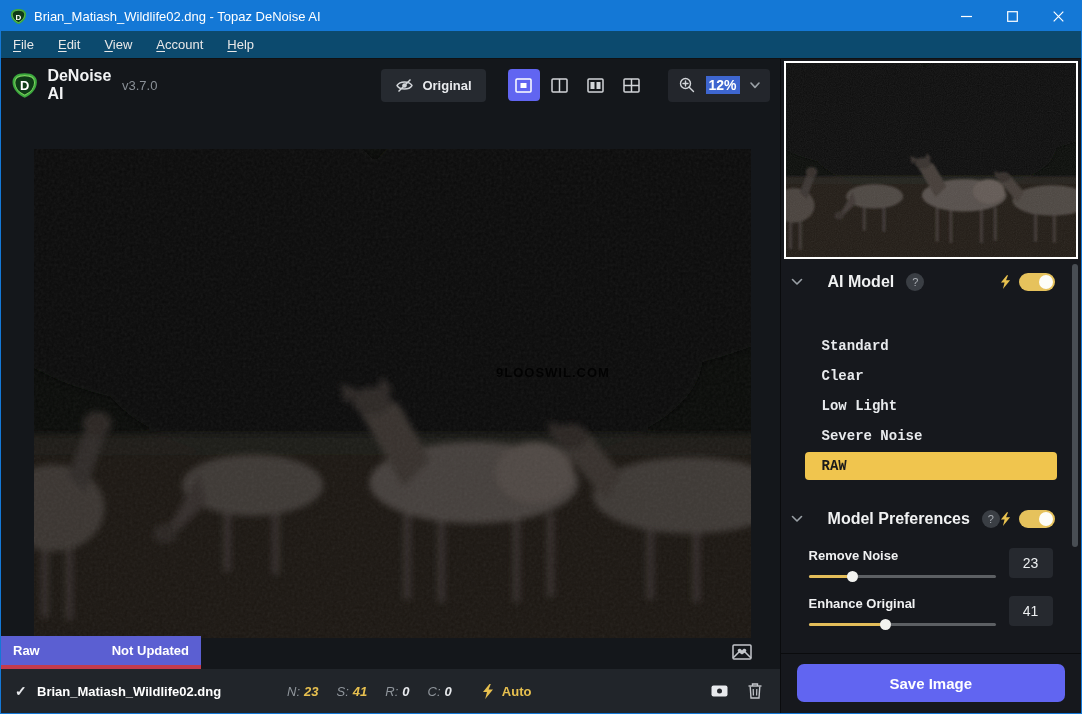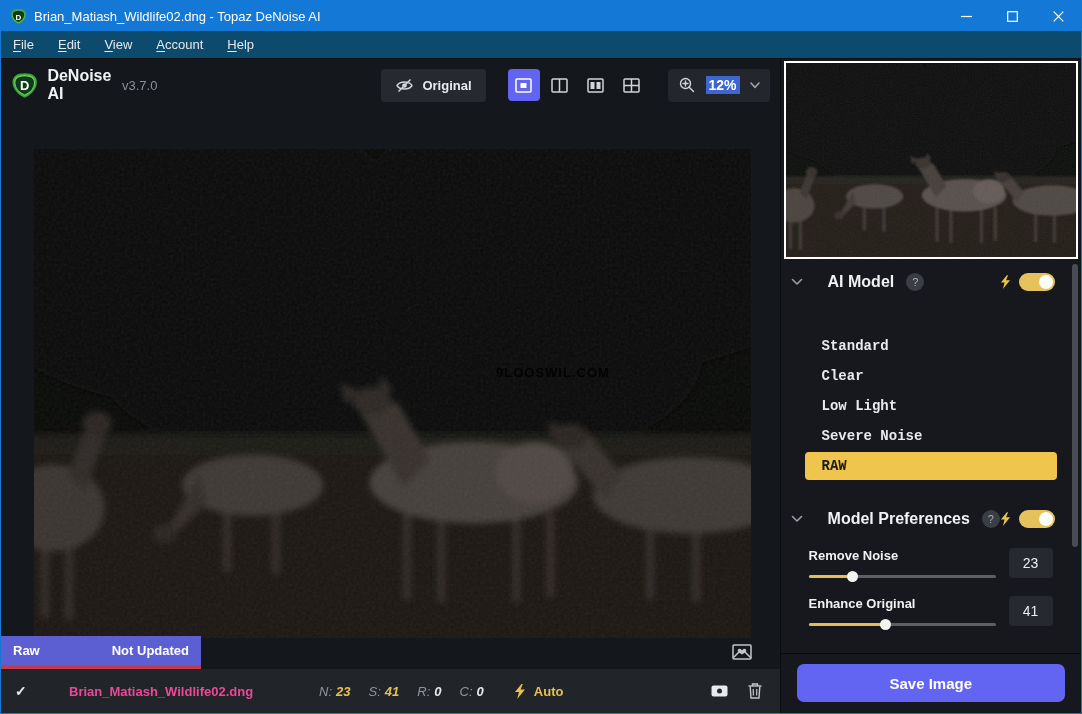--- a/index.html
+++ b/index.html
@@ -43,21 +43,21 @@
   .watermark { position:absolute; left:462px; top:216px; color:rgba(0,0,0,.85); font-size:13px; font-weight:bold; letter-spacing:1px; filter:blur(.4px); }
   .status-tabs { position:absolute; left:0; bottom:0; width:200px; height:33px; }
   .status-tabs .bar { height:29px; background:#5b5fd2; display:flex; align-items:center; justify-content:space-between; padding:0 12px; }
   .status-tabs .bar span { color:#fff; font-size:13px; font-weight:bold; }
   .status-tabs .red { height:4px; background:#c43b4b; }
   .envelope { position:absolute; right:24px; bottom:4px; width:28px; height:28px; }
 
   
   .filebar { height:44px; background:#21252a; display:flex; align-items:center; padding:0 18px 0 14px; flex:0 0 auto; }
   .check { color:#e8eaed; font-size:14px; font-weight:bold; width:22px; }
-  .filename { color:#ec4899; font-size:13px; font-weight:bold;margin-left:32px; }
+  .filename { color:#ffffff; font-size:13px; font-weight:bold; }
   .stats { display:flex; gap:18px; margin-left:66px;font-style:italic; }
   .stat { font-size:13px; }
   .stat .lbl { color:#8f959b; }
   .stat .val { font-weight:bold; margin-left:4px; }
   .stat .val.yellow { color:#e7c04f; }
   .stat .val.white { color:#e8eaed; }
   .auto-ctl { display:flex; align-items:flex-end; gap:8px; margin-left:30px; }
   .auto-ctl .auto-lbl { color:#e7c04f; font-size:13px; font-weight:bold; }
   .filebar-icons { margin-left:auto; display:flex; align-items:center; gap:20px; }
 

